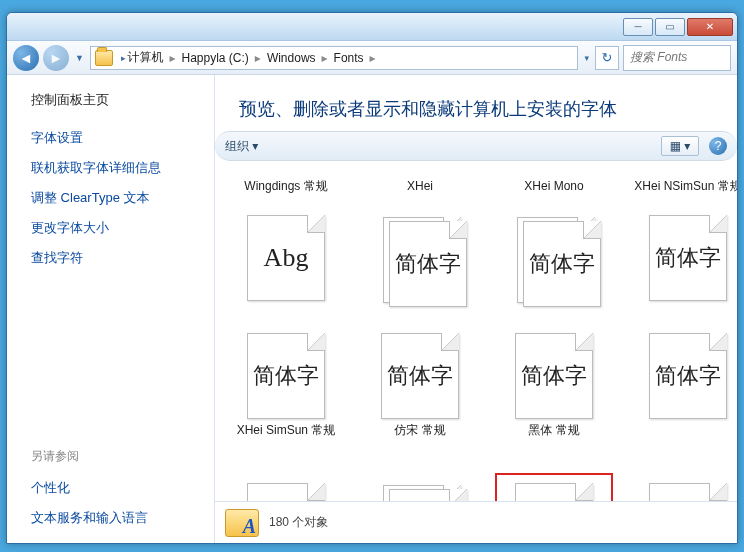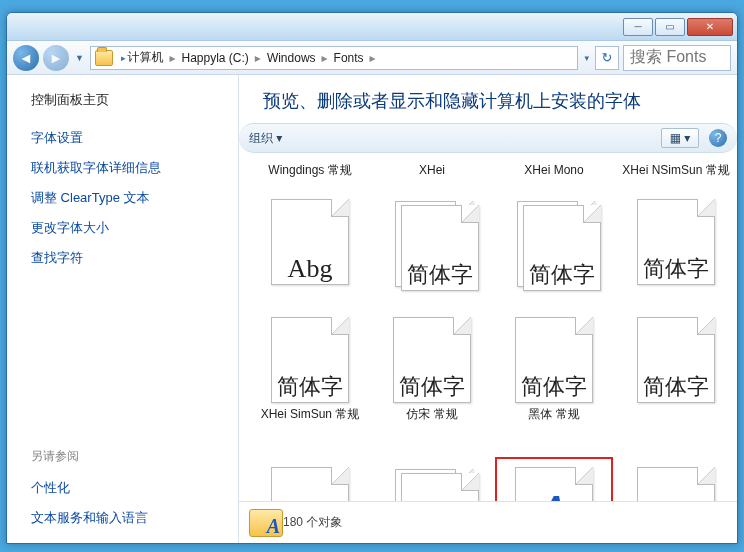--- a/index.html
+++ b/index.html
@@ -10,50 +10,50 @@
 .winbtn.close { width: 46px; background: linear-gradient(to bottom,#e07a6a,#c94b38); color:#fff; border-color:#9a3a2a; }
 .navbar { height: 34px; background: linear-gradient(to bottom,#fafcfe,#e6eef7); border-bottom: 1px solid #c9d7e6; display: flex; align-items: center; padding: 0 6px; gap: 4px; }
 .navbtn { width: 26px; height: 26px; border-radius: 50%; background: radial-gradient(circle at 30% 30%, #7db7e8, #2a6fb0); display:flex; align-items:center; justify-content:center; color:#fff; font-size:14px; }
 .navbtn.fwd { opacity:.5; }
 .chev { font-size: 9px; color:#3a6ea5; padding:0 2px; }
 .addrbox { flex: 1; height: 24px; border: 1px solid #a9bfd6; background: #fff; display: flex; align-items: center; padding: 0 4px; font-size: 12px; color: #222; }
 .folicon { width:18px; height:16px; background: linear-gradient(to bottom,#ffe9a8,#f7c24a); border:1px solid #c89a2a; border-radius:2px; margin-right:6px; position:relative; }
 .folicon::before { content:""; position:absolute; top:-4px; left:1px; width:8px; height:4px; background:#f7c24a; border:1px solid #c89a2a; border-bottom:none; border-radius:2px 2px 0 0; }
 .crumb-sep { color:#888; padding: 0 6px; }
 .refbtn { width: 24px; height: 24px; border: 1px solid #a9bfd6; background:#fff; display:flex; align-items:center; justify-content:center; color:#2a6fb0; font-size:13px; }
-.searchbox { width: 108px; height: 24px; border: 1px solid #a9bfd6; background:#fff; padding: 12px 6px; font-size: 16px; color:#777; display:flex; align-items:center; }
+.searchbox { width: 108px; height: 24px; border: 1px solid #a9bfd6; background:#fff; padding: 12px 6px; font-size: 12px; color:#777; font-style: italic; display:flex; align-items:center; }
 .body { flex: 1; display: flex; overflow: hidden; }
-.sidebar { width: 232px; border-right: 1px solid #d7e3ef; padding: 16px 4px 10px 24px; display:flex; flex-direction:column; font-size: 13px; color:#003399; }
+.sidebar { width: 208px; border-right: 1px solid #d7e3ef; padding: 16px 4px 10px 24px; display:flex; flex-direction:column; font-size: 13px; color:#003399; }
 .cphome { color:#222; font-size:13px; margin-bottom:14px; }
 .sblink { color:#0a4aa0; margin: 6px 0; cursor:pointer; }
 .sbspacer { flex:1; }
 .seealso { color:#888; font-size:12px; margin-bottom:8px; }
-.main { flex: 1; display:flex; flex-direction:column; overflow:hidden; }
+.main { flex: 1; display:flex; flex-direction:column; overflow:hidden;margin-top:8px; }
 .heading { color:#0a3a7a; font-size:18px; padding: 14px 0 10px 24px; }
 .toolbar { height: 30px; background: linear-gradient(to bottom,#f4f8fc,#e1ecf6); border-top:1px solid #d0dde9; border-bottom:1px solid #d0dde9; display:flex; align-items:center; padding:0 10px; font-size:12px; color:#2a4a6a;border-radius:15px; }
 .toolbar .sp { flex:1; }
 .viewbtn { width:38px; height:20px; border:1px solid #a9bfd6; background:linear-gradient(to bottom,#fff,#e6eef7); margin-left:4px; border-radius:2px; display:flex; align-items:center; justify-content:center; }
 .helpbtn { width:18px; height:18px; border-radius:50%; background:radial-gradient(circle at 30% 30%,#7db7e8,#2a6fb0); color:#fff; font-size:12px; display:flex; align-items:center; justify-content:center; margin-left:10px; }
-.grid { flex:1; overflow:auto; padding: 8px 6px 0 10px; display:grid; grid-template-columns: repeat(4, 122px); grid-auto-rows: 150px; gap: 0 0; align-content:start; }
+.grid { flex:1; overflow:auto; padding: 16px 6px 0 10px; display:grid; grid-template-columns: repeat(4, 122px); grid-auto-rows: 150px; gap: 0 12px; align-content:start; }
 .item { display:flex; flex-direction:column; align-items:center; font-size:12px; color:#222; text-align:center; padding-top:2px; }
 .item .lbl { height: 32px; display:flex; align-items:flex-start; justify-content:center; line-height:14px; padding: 0 4px; }
 .thumb { width: 86px; height: 92px; position:relative; margin-top:2px; }
-.page { position:absolute; width:78px; height:86px; background:#fff; border:1px solid #bbb; box-shadow: 1px 1px 2px rgba(0,0,0,.15); display:flex; align-items:flex-end; justify-content:center; }
+.page { position:absolute; width:78px; height:86px; background:#fff; border:1px solid #bbb; box-shadow: 1px 1px 2px rgba(0,0,0,.15); display:flex; align-items:center; justify-content:center; }
 .page .ear { position:absolute; top:-1px; right:-1px; width:18px; height:18px; background: linear-gradient(135deg, #fff 0 48%, #ccc 50%, #eee 52% 100%); border-left:1px solid #bbb; border-bottom:1px solid #bbb; }
 .stack .page.p2 { left:6px; top:4px; }
 .stack .page.p3 { left:12px; top:8px; }
 .stack .page.p1 { left:0; top:0; z-index:-1; }
 .single .page { left:4px; top:2px; }
 .sample { font-size:22px; color:#222; white-space:nowrap; }
 .sample.lat { font-family: Georgia, serif; font-size:26px; }
 .placeholder .page { display:flex; align-items:center; justify-content:center; }
 .glyphA { font-size:44px; font-weight:bold; font-style:italic; color:#1a57c4; font-family: Georgia, serif; position:relative; }
 .selected { position:relative; }
 .selected::before { content:""; position:absolute; inset: -4px 2px 6px 2px; border:2px solid #d22; }
-.status { height: 42px; border-top:1px solid #d7e3ef; display:flex; align-items:center; padding-left:10px; font-size:12px; color:#444; }
+.status { height: 42px; border-top:1px solid #d7e3ef; display:flex; align-items:center; padding-left:10px; font-size:12px; color:#444; gap:10px; }
 .status .folbig { width:34px; height:28px; background: linear-gradient(to bottom,#ffe9a8,#f7c24a); border:1px solid #c89a2a; border-radius:3px; position:relative; }
 .status .folbig::after { content:"A"; position:absolute; right:2px; bottom:-2px; font-size:20px; font-style:italic; font-weight:bold; color:#1a57c4; font-family:Georgia,serif; }
 </style>
 </head>
 <body>
 
 <div class="window">
 
   <div class="titlebar">
     <div class="winbtn">─</div>

